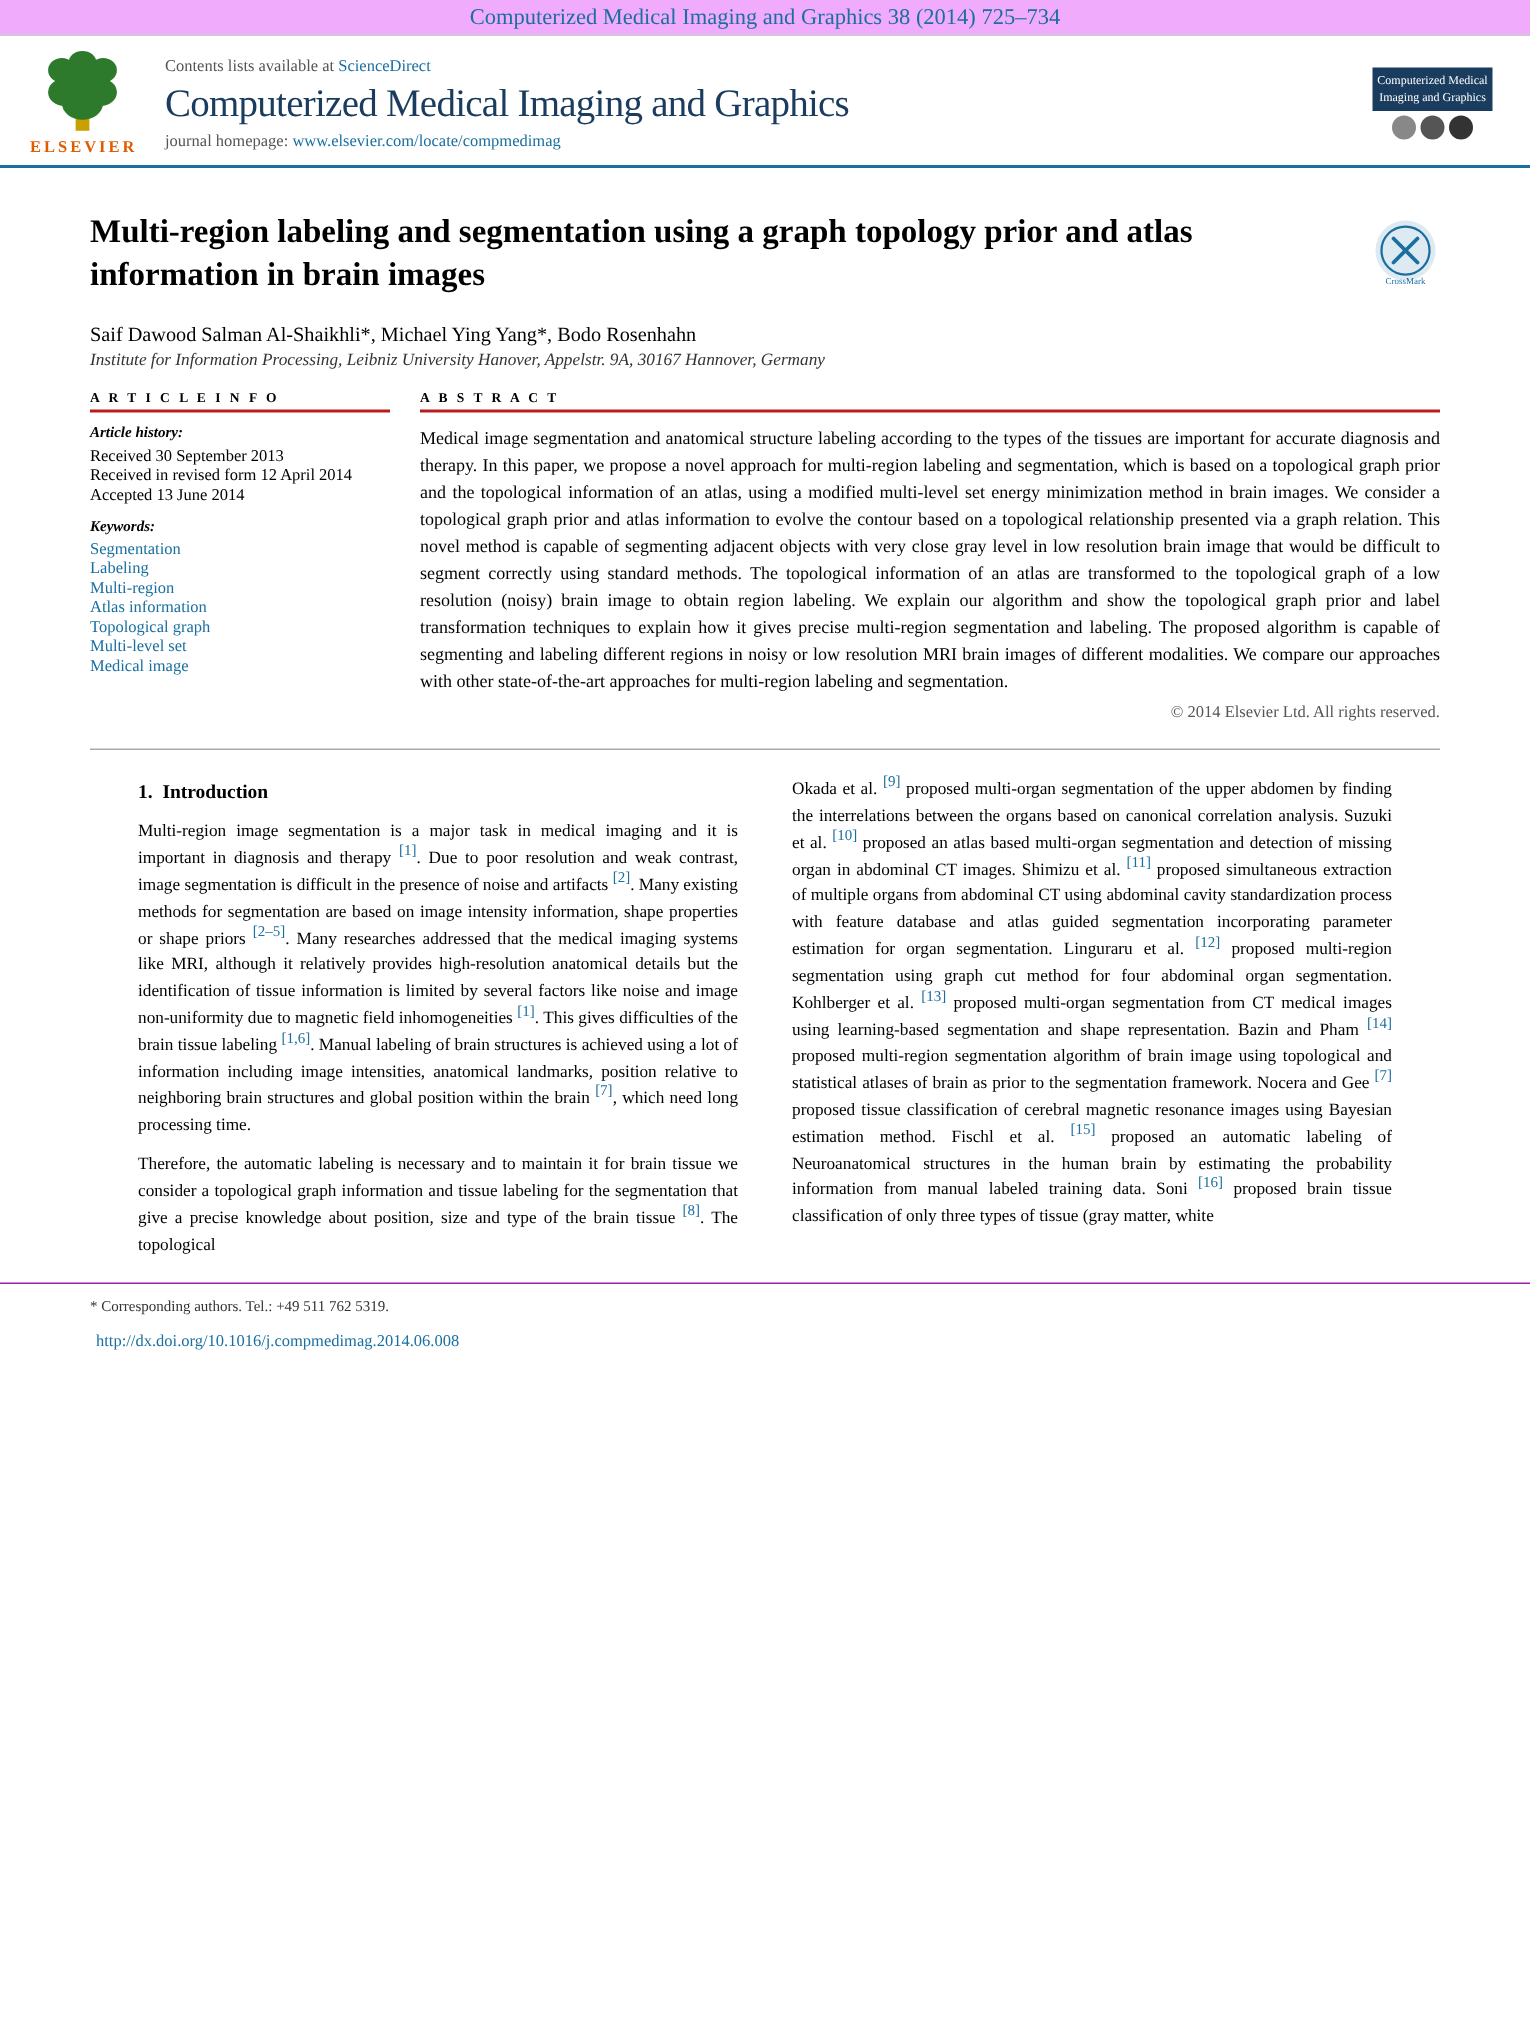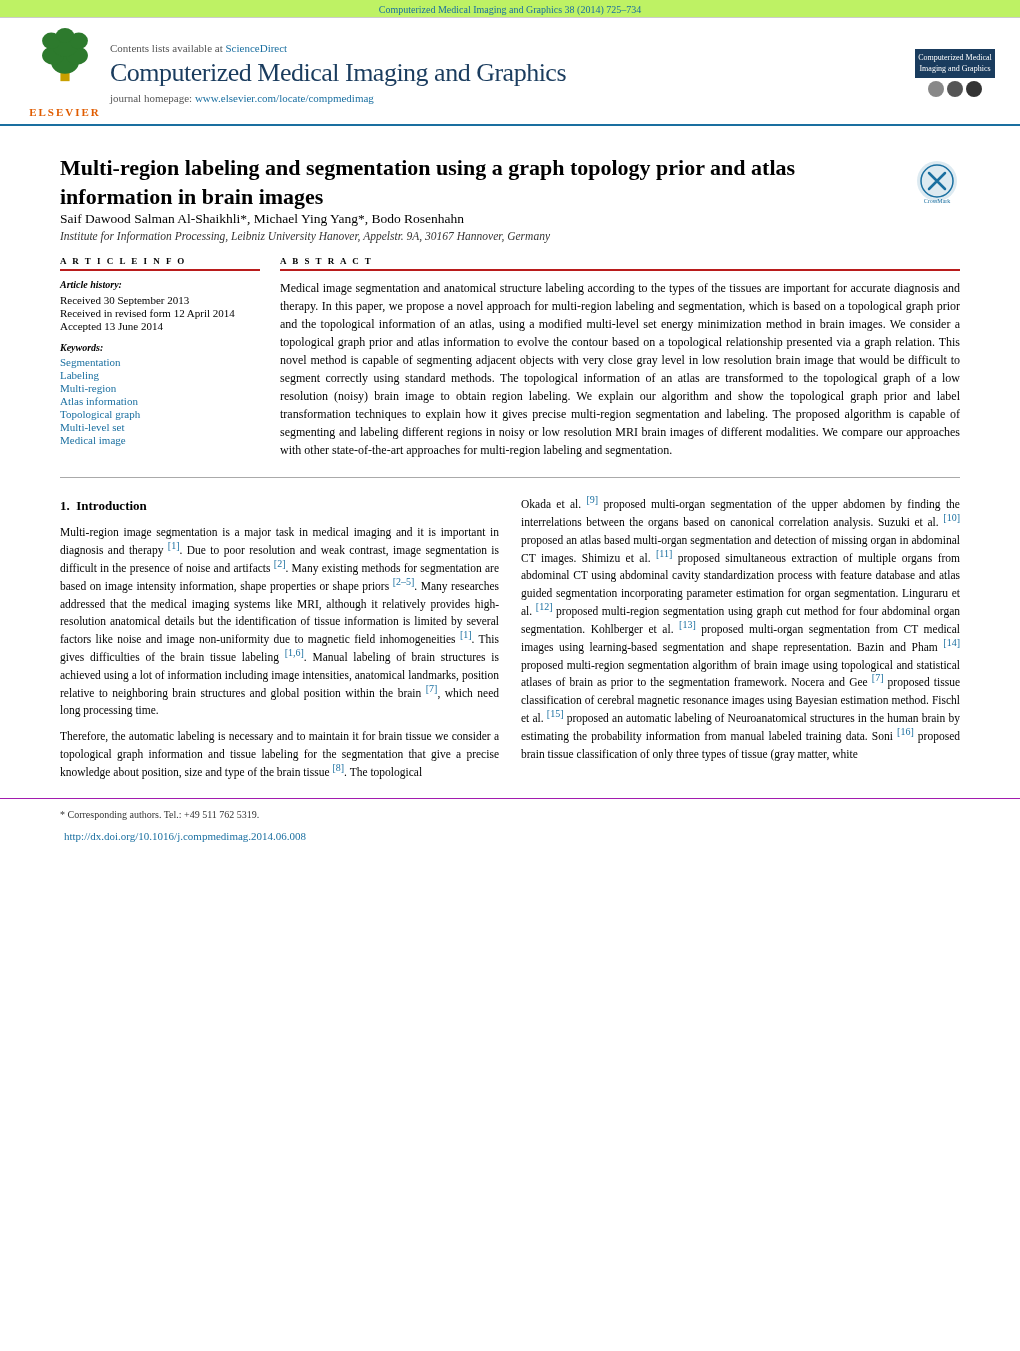--- a/index.html
+++ b/index.html
@@ -7,42 +7,41 @@
       background: #fff;
       font-family: 'Times New Roman', Times, serif;
       font-size: 13px;
       color: #000;
       width: 1020px;
       min-height: 1351px;
     }
 
     
     .top-banner {
-      background: #bef264;
+      background: #f0abfc;
       text-align: center;
       padding: 4px 0 2px;
-      font-size: 10px;
+      font-size: 15px;
       color: #1a6fa0;
       border-bottom: 1px solid #ccc;
     }
 
     
     .journal-header {
       display: flex;
       align-items: center;
       justify-content: space-between;
       padding: 10px 20px 6px 20px;
       border-bottom: 2px solid #1a6fa0;
     }
     .elsevier-logo {
       width: 90px;
       display: flex;
       flex-direction: column;
-      align-items: center;
-      gap: 20px;
+      align-items: flex-start;
     }
     .elsevier-logo-text {
       font-size: 11px;
       font-weight: bold;
       color: #e05c00;
       letter-spacing: 2px;
       margin-top: 3px;
     }
     .header-center {
       flex: 1;
@@ -100,21 +99,21 @@
 
     
     .article-section {
       padding: 18px 60px 0 60px;
     }
 
     .article-title-block {
       display: flex;
       align-items: flex-start;
       justify-content: space-between;
-      margin-bottom: 0;
+      margin-bottom: 18px;
       padding-top: 10px;
     }
     .article-title {
       font-size: 22px;
       font-weight: bold;
       color: #000;
       line-height: 1.3;
       flex: 1;
       padding-right: 20px;
     }
@@ -205,22 +204,22 @@
     
     .section-divider {
       border: none;
       border-top: 1px solid #aaa;
       margin: 18px 60px;
     }
 
     
     .body-two-col {
       display: flex;
-      gap: 22px;
-      padding: 0 60px;
+      gap: 36px;
+      padding: 0 92px;
       justify-content: center;
     }
     .body-col {
       flex: 1;
       font-size: 11.5px;
       line-height: 1.55;
       text-align: justify;
       color: #000;
     }
 
@@ -364,20 +363,21 @@
         <div class="kw-item">Atlas information</div>
         <div class="kw-item">Topological graph</div>
         <div class="kw-item">Multi-level set</div>
         <div class="kw-item">Medical image</div>
       </div>
     </div>
 
     <div class="col-right">
       <div class="section-label">A B S T R A C T</div>
       <div class="abstract-text">Medical image segmentation and anatomical structure labeling according to the types of the tissues are important for accurate diagnosis and therapy. In this paper, we propose a novel approach for multi-region labeling and segmentation, which is based on a topological graph prior and the topological information of an atlas, using a modified multi-level set energy minimization method in brain images. We consider a topological graph prior and atlas information to evolve the contour based on a topological relationship presented via a graph relation. This novel method is capable of segmenting adjacent objects with very close gray level in low resolution brain image that would be difficult to segment correctly using standard methods. The topological information of an atlas are transformed to the topological graph of a low resolution (noisy) brain image to obtain region labeling. We explain our algorithm and show the topological graph prior and label transformation techniques to explain how it gives precise multi-region segmentation and labeling. The proposed algorithm is capable of segmenting and labeling different regions in noisy or low resolution MRI brain images of different modalities. We compare our approaches with other state-of-the-art approaches for multi-region labeling and segmentation.</div>
+      <div class="copyright-line">© 2014 Elsevier Ltd. All rights reserved.</div>
     </div>
   </div>
 </div>
 
 <hr class="section-divider">
 
 <div class="body-two-col">
 
   <div class="body-col">
     <div class="section-heading">

